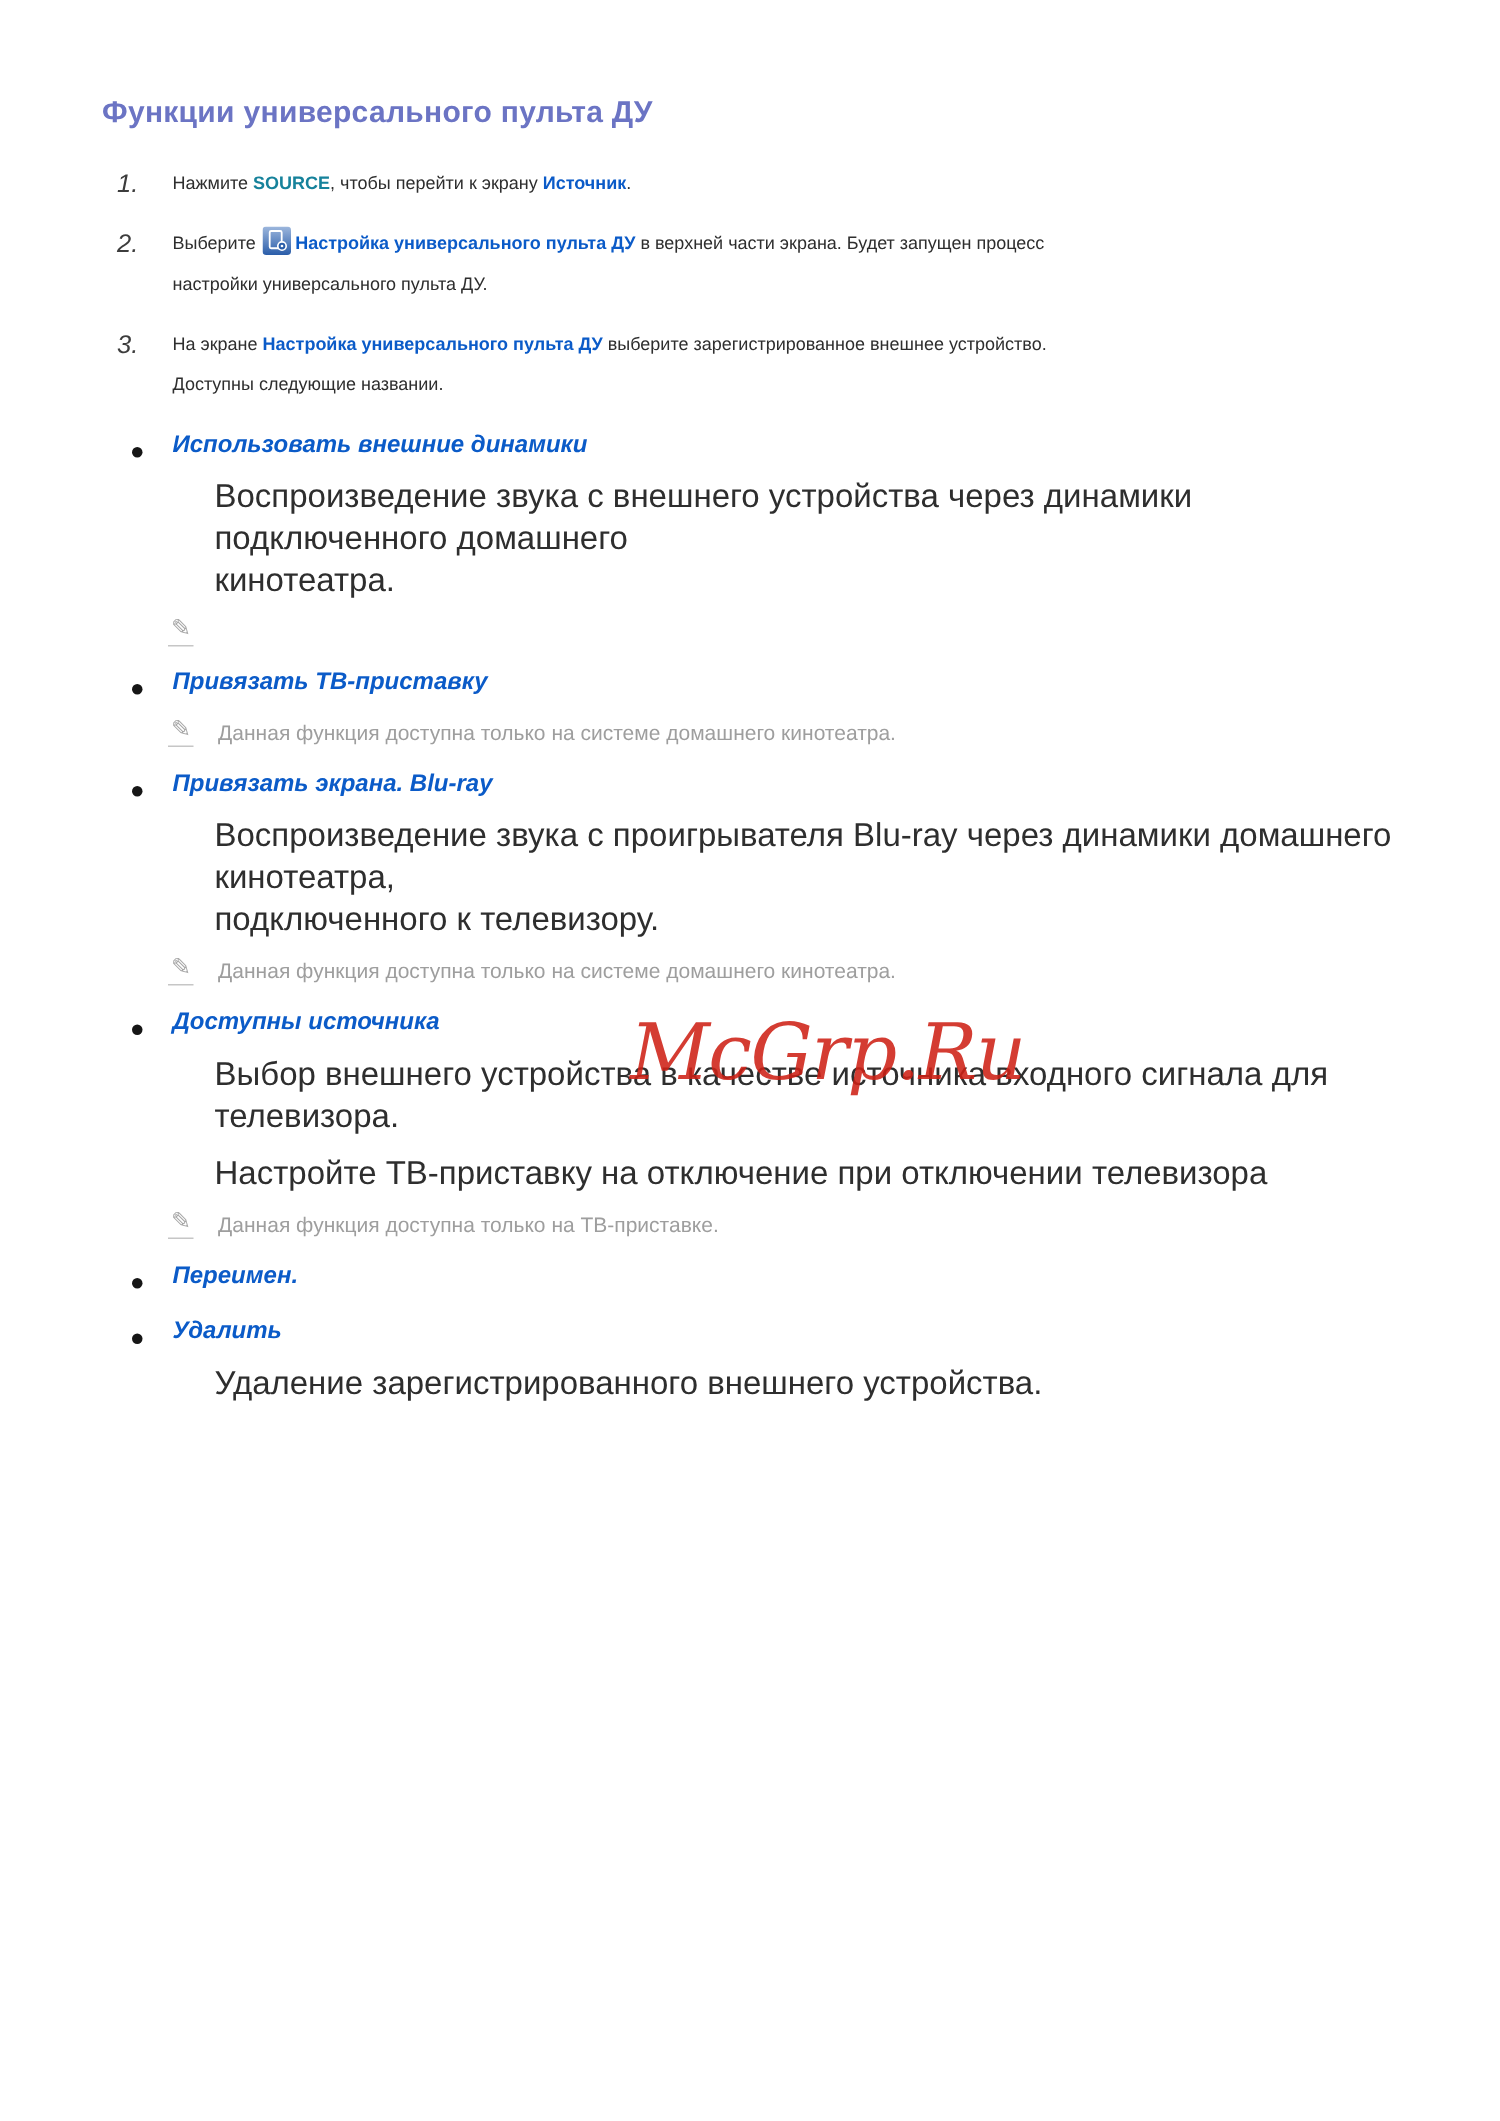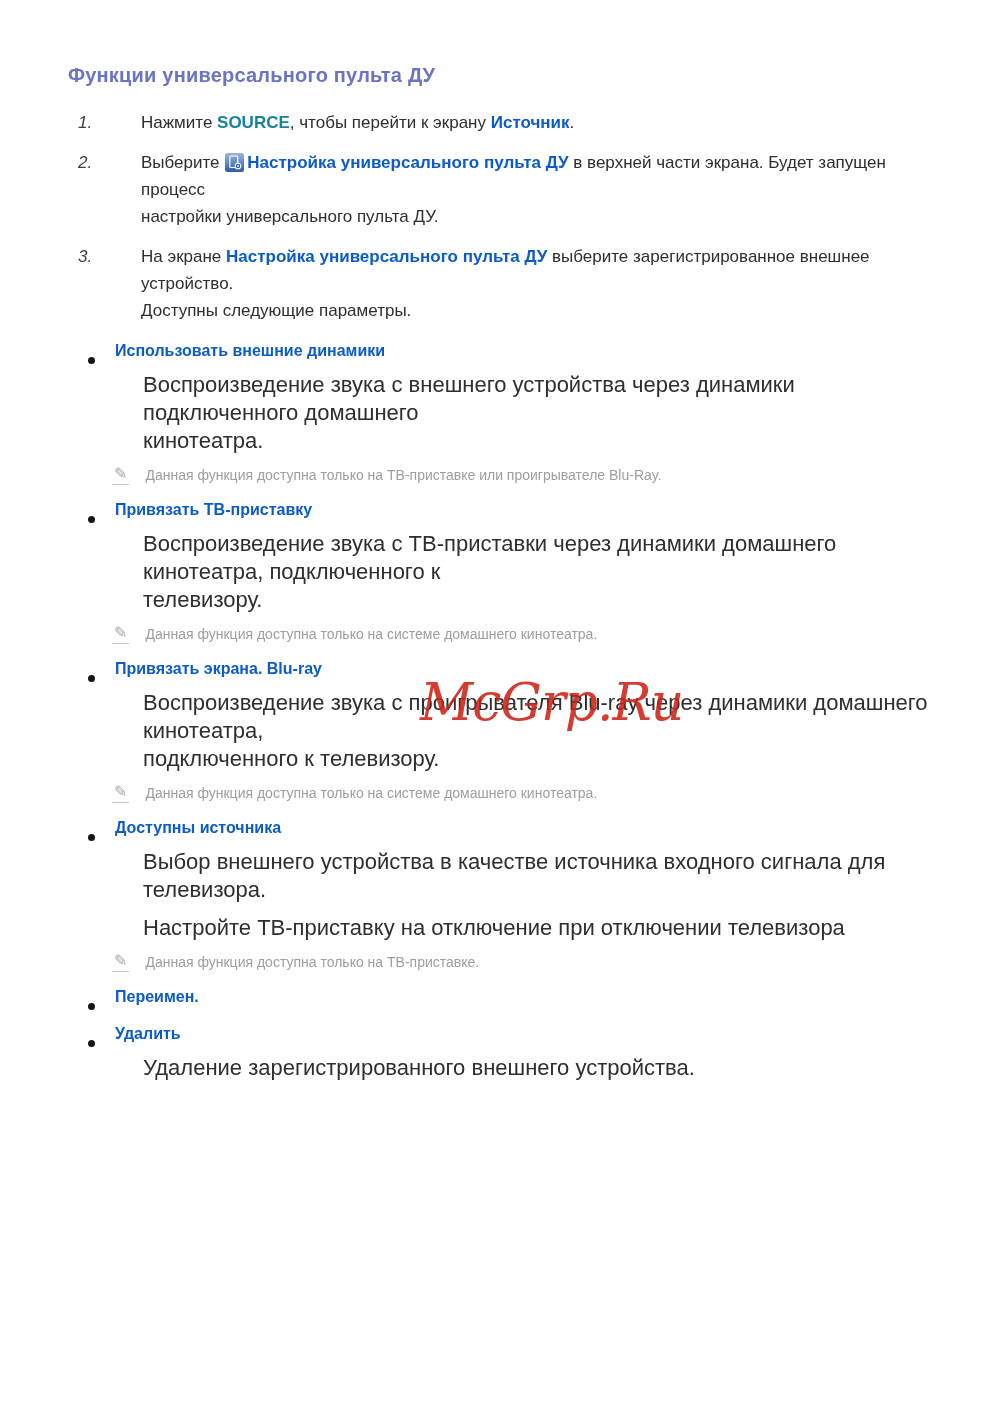--- a/index.html
+++ b/index.html
@@ -21,30 +21,30 @@
     letter-spacing:0.2px;
   }
 
   
   .step { display:flex; margin-bottom:13px; }
   .step-num {
     flex:0 0 37px; margin-left:10px;
     font-style:italic; font-size:17px; color:#3d3d3d;
     line-height:27px;
   }
-  .step-text { font-size:17px; line-height:27px; color:#2e2e2e; max-width:828px;margin-left:26px; }
+  .step-text { font-size:12px; line-height:27px; color:#2e2e2e; max-width:828px; }
   .txt-source { color:#16829b; font-weight:bold; }
   .txt-link   { color:#0b5bc8; font-weight:bold; }
 
   .remote-icon { display:inline-block; width:19px; height:19px; vertical-align:-4px; margin:0 3px 0 1px; }
 
   
   .features { margin-top:8px; }
   .feature { margin-bottom:10px; }
-  .feature-head { display:flex; align-items:flex-end; padding-left:20px; }
+  .feature-head { display:flex; align-items:center; padding-left:20px;font-style:italic; }
   .dot { flex:none; width:7px; height:7px; border-radius:50%; background:#161616; margin:10px 20px 0 0; }
   .feature-title { font-size:16px; font-weight:bold; color:#0b5bc8; line-height:27px; }
   .feature-body { margin:7px 0 0 75px; font-size:22px; line-height:28px; color:#2e2e2e; max-width:828px; }
 
   .note { display:flex; align-items:flex-start; margin:9px 0 0 44px; }
   .pencil {
     font-size:16px; color:#a6a6a6; line-height:19px;
     border-bottom:1px solid #c6c6c6;
     padding:0 2px 1px 2px; margin-right:16px;
   }
@@ -84,41 +84,39 @@
                   </linearGradient>
                 </defs>
                 <rect width="19" height="19" rx="2.5" fill="url(#rg)"></rect>
                 <rect x="4.8" y="3" width="8" height="11.5" rx="1" fill="none" stroke="#ffffff" stroke-width="1.2"></rect>
                 <circle cx="13" cy="13" r="2.8" fill="#2a5da9" stroke="#ffffff" stroke-width="1.1"></circle>
                 <circle cx="13" cy="13" r="0.9" fill="#ffffff"></circle>
               </svg></span><span class="txt-link">Настройка универсального пульта ДУ</span><span> в верхней части экрана. Будет запущен процесс</span><br><span>настройки универсального пульта ДУ.</span></div>
         </div>
         <div class="step">
           <span class="step-num">3.</span>
-          <div class="step-text"><span>На экране </span><span class="txt-link">Настройка универсального пульта ДУ</span><span> выберите зарегистрированное внешнее устройство.</span><br><span>Доступны следующие параметры.</span></div>
+          <div class="step-text"><span>На экране </span><span class="txt-link">Настройка универсального пульта ДУ</span><span> выберите зарегистрированное внешнее устройство.</span><br><span>Доступны следующие названии.</span></div>
         </div>
       </div>
     <div id="features" class="features">
         <div class="feature">
           <div class="feature-head">
             <span class="dot"></span>
             <span class="feature-title">Использовать внешние динамики</span>
           </div>
           <p class="feature-body">Воспроизведение звука с внешнего устройства через динамики подключенного домашнего<br>кинотеатра.</p>
           <div class="note">
             <span class="pencil">✎</span>
-            <span class="note-text">Данная функция доступна только на ТВ-приставке или проигрывателе Blu-Ray.</span>
           </div>
         </div>
         <div class="feature">
           <div class="feature-head">
             <span class="dot"></span>
             <span class="feature-title">Привязать ТВ-приставку</span>
           </div>
-          <p class="feature-body">Воспроизведение звука с ТВ-приставки через динамики домашнего кинотеатра, подключенного к<br>телевизору.</p>
           <div class="note">
             <span class="pencil">✎</span>
             <span class="note-text">Данная функция доступна только на системе домашнего кинотеатра.</span>
           </div>
         </div>
         <div class="feature">
           <div class="feature-head">
             <span class="dot"></span>
             <span class="feature-title">Привязать экрана. Blu-ray</span>
           </div>

